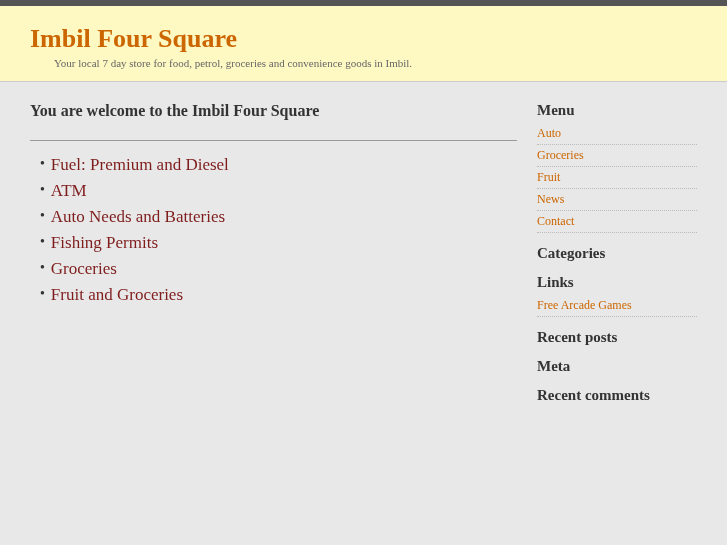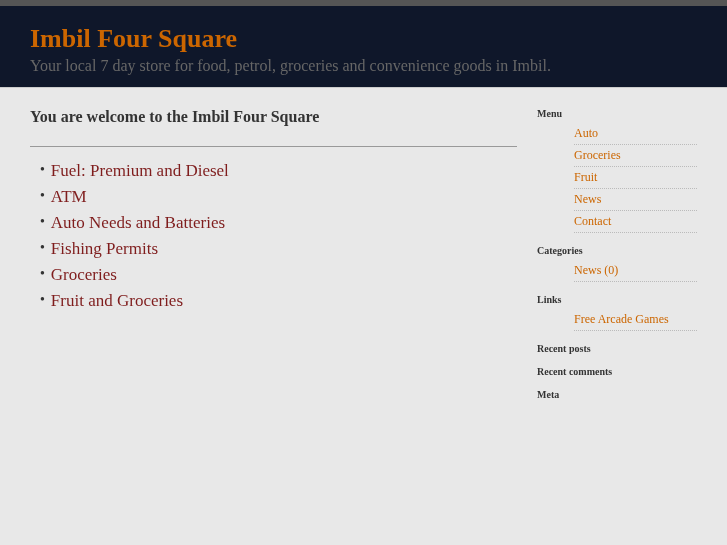--- a/index.html
+++ b/index.html
@@ -4,39 +4,39 @@
   <style>
     * { margin: 0; padding: 0; box-sizing: border-box; }
     body { font-family: Georgia, 'Times New Roman', serif; font-size: 13px; background: #c8c8c8; color: #333; }
 
     #wrapper { max-width: 727px; margin: 0 auto; background: #e8e8e8; min-height: 545px; }
 
     
     #topbar { background: #555; height: 6px; }
 
     
-    #header { background: #0f172a; padding: 18px 30px 12px 30px; border-bottom: 1px solid #ccc; }
+    #header { background: #fef9c3; padding: 18px 30px 12px 30px; border-bottom: 1px solid #ccc; }
     #site-title { color: #cc6600; font-size: 26px; font-weight: bold; font-family: Georgia, serif; }
-    #site-tagline { color: #666; font-size: 16px; margin-top: 3px; }
+    #site-tagline { color: #666; font-size: 11px; margin-top: 3px; margin-left: 24px; }
 
     
     #content-wrap { display: flex; padding: 20px 30px; gap: 20px; }
 
     
     #main { flex: 1; }
     #main h2 { font-size: 16px; font-weight: bold; color: #333; margin-bottom: 14px; border-bottom: 1px solid #999; padding-bottom: 20px; }
     #main ul { list-style: none; padding-left: 10px; }
     #main ul li { margin-bottom: 6px; font-size: 17px; color: #7f1d1d; display: flex; align-items: flex-start; gap: 6px; }
     #main ul li::before { content: '●'; font-size: 8px; margin-top: 3px; color: #333; flex-shrink: 0; }
 
     
     #sidebar { width: 160px; flex-shrink: 0; font-size: 12px; }
-    .sidebar-section-title { font-size: 10px; font-weight: bold; color: #333; margin-top: 12px; margin-bottom: 4px; }
+    .sidebar-section-title { font-size: 15px; font-weight: bold; color: #333; margin-top: 12px; margin-bottom: 4px; }
     .sidebar-section-title:first-child { margin-top: 0; }
-    .sidebar-link { display: block; color: #cc6600; text-decoration: none; padding: 3px 0; border-bottom: 1px dotted #bbb; margin-left: 37px; }
+    .sidebar-link { display: block; color: #cc6600; text-decoration: none; padding: 3px 0; border-bottom: 1px dotted #bbb; }
   </style>
 </head>
 <body>
 
 <div id="wrapper">
 
   <div id="topbar"></div>
 
   <div id="header">
     <div id="site-title">Imbil Four Square</div>
@@ -61,30 +61,27 @@
       <div class="sidebar-section-title">Menu</div>
       <div id="menu-links">
           <a href="#" class="sidebar-link">Auto</a>
           <a href="#" class="sidebar-link">Groceries</a>
           <a href="#" class="sidebar-link">Fruit</a>
           <a href="#" class="sidebar-link">News</a>
           <a href="#" class="sidebar-link">Contact</a>
         </div>
 
       <div class="sidebar-section-title">Categories</div>
-      <div id="categories-links">
-          <a href="#" class="sidebar-link">News (0)</a>
-        </div>
 
       <div class="sidebar-section-title">Links</div>
       <div id="links-links">
           <a href="#" class="sidebar-link">Free Arcade Games</a>
         </div>
 
       <div class="sidebar-section-title">Recent posts</div>
+      <div class="sidebar-section-title">Meta</div>
+
       <div class="sidebar-section-title">Recent comments</div>
-
-      <div class="sidebar-section-title">Meta</div>
     </div>
 
   </div>
 
 </div>
 
 </body></html>

